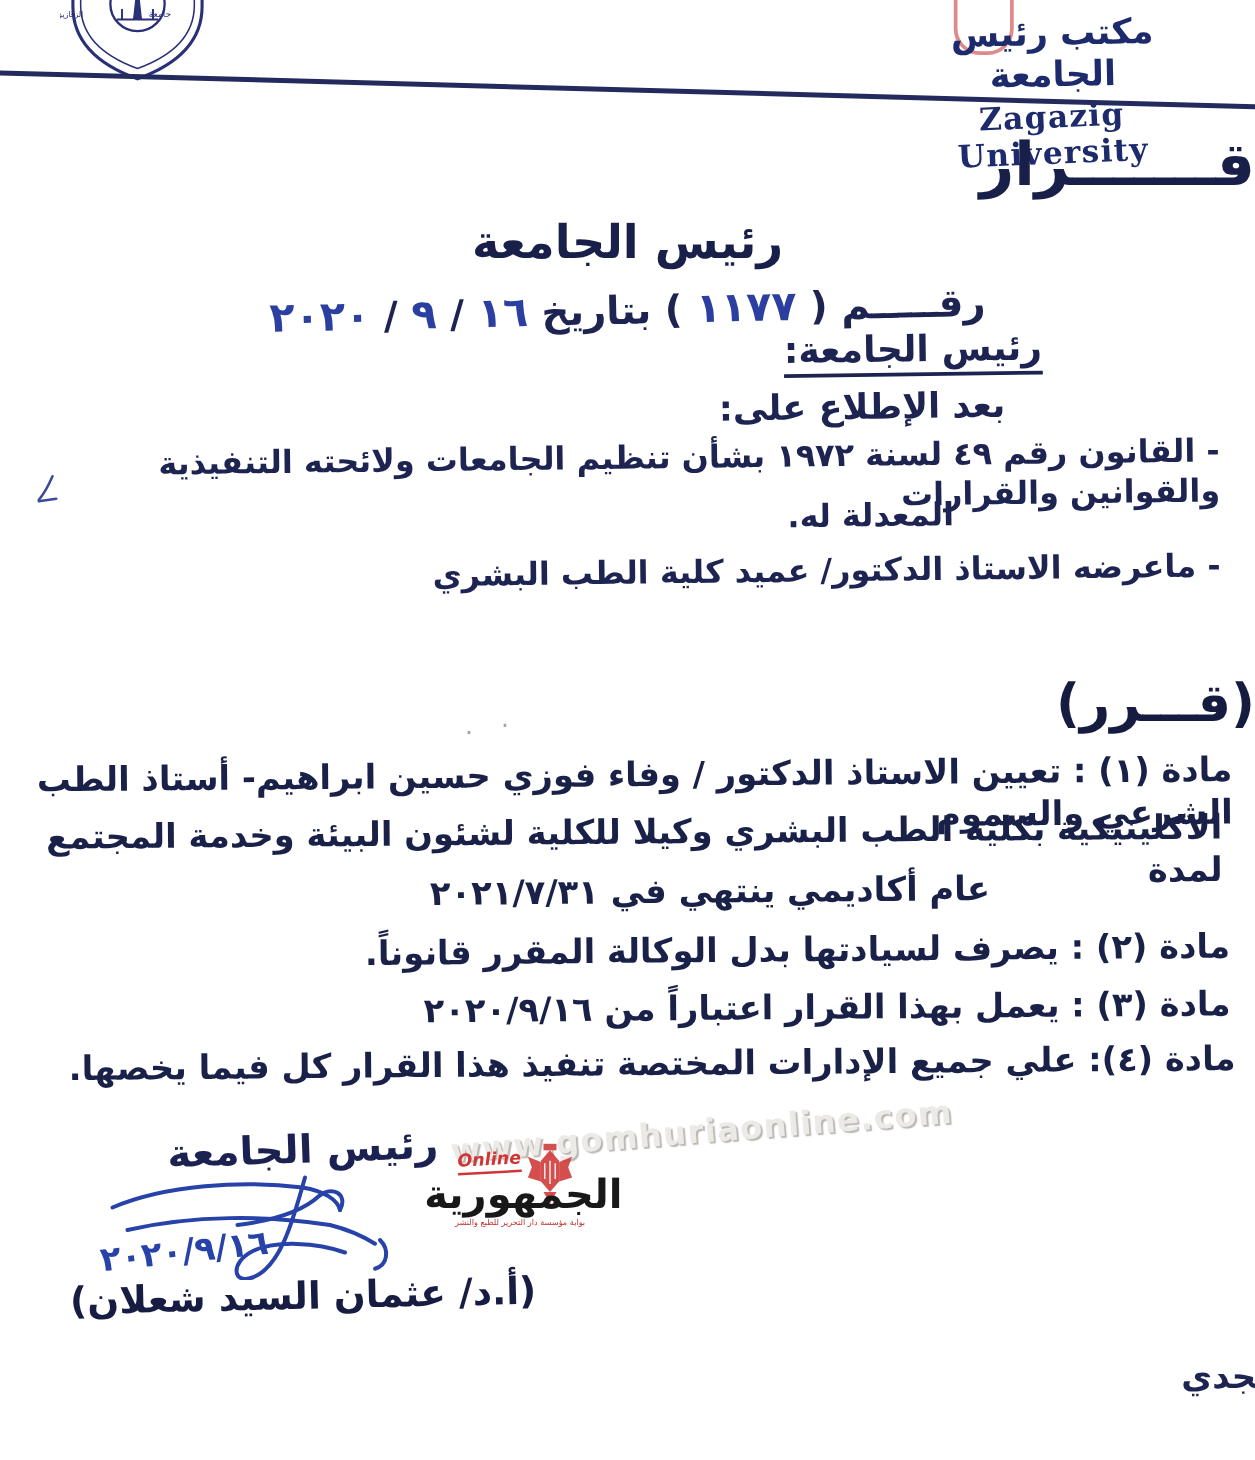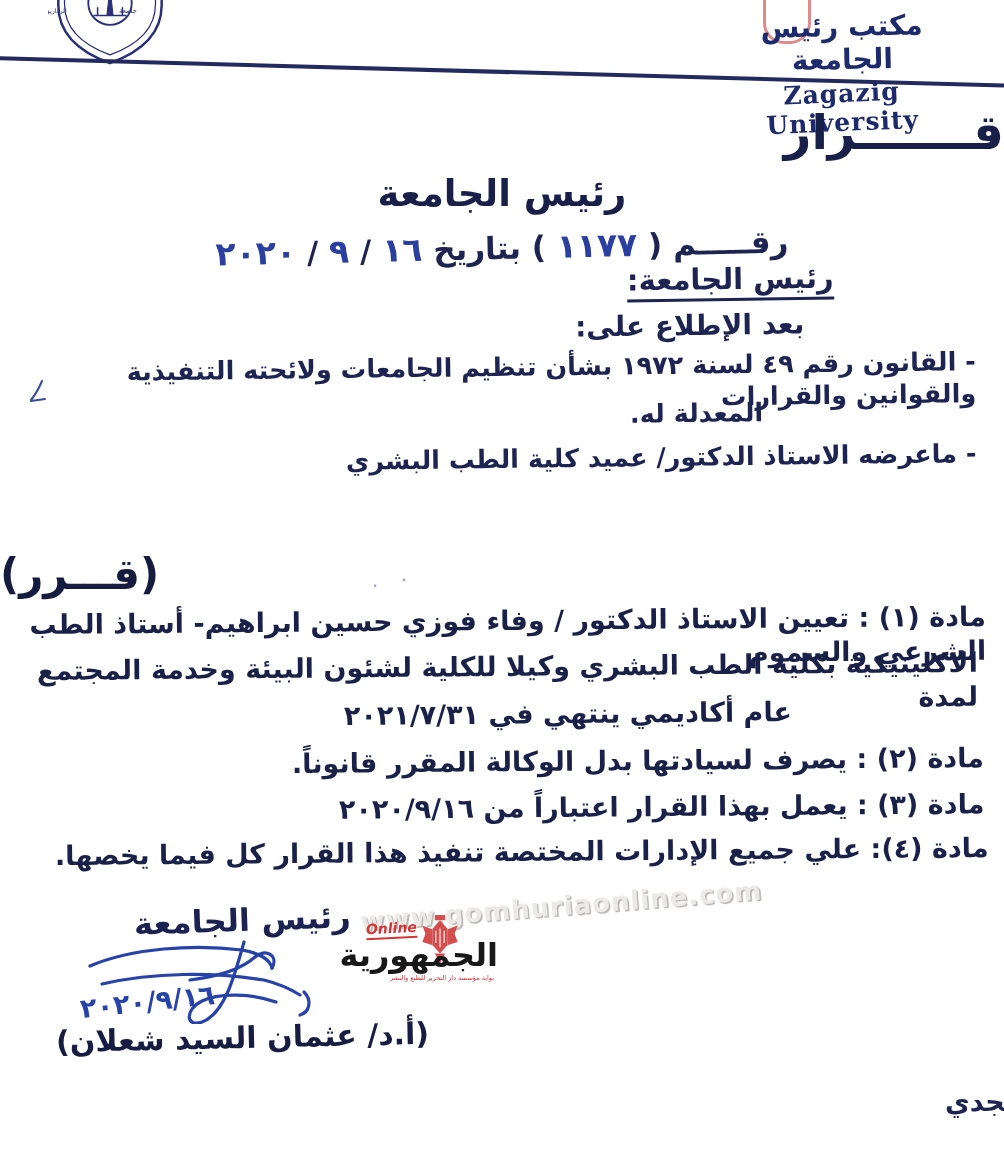--- a/index.html
+++ b/index.html
@@ -35,21 +35,21 @@
     position:absolute;top:262px;right:170px;font-size:29px;font-weight:bold;
     border-bottom:3px solid #1d2452;padding-bottom:2px;transform:rotate(-0.8deg);
   }
   .h-review{position:absolute;top:309px;right:200px;font-size:28px;font-weight:bold;transform:rotate(-0.8deg);}
   .bullet{font-size:25.5px;font-weight:bold;line-height:1.25;transform:rotate(-0.7deg);}
   .b1l1{top:352px;right:28px;left:16px;}
   .b1l2{top:398px;right:241px;}
   .b2{top:442px;right:28px;}
   .stray{position:absolute;left:26px;top:378px;width:24px;height:30px;}
   
-  .h-decided{position:absolute;top:538px;left:0;right:0;text-align:left;font-size:42px;font-weight:bold;letter-spacing:1px;color:#161c40;margin-top:12px;}
+  .h-decided{position:absolute;top:538px;left:0;right:0;text-align:right;font-size:42px;font-weight:bold;letter-spacing:1px;color:#161c40;}
   .decided-dots{position:absolute;top:568px;left:372px;font-size:20px;color:#9aa3c4;letter-spacing:8px;}
   .article{font-size:27px;font-weight:bold;line-height:1.25;transform:rotate(-0.5deg);color:#1a2148;}
   .a1l1{top:604px;right:18px;left:10px;}
   .a1l2{top:650px;right:26px;left:10px;}
   .a1l3{top:697px;right:212px;}
   .a2{top:744px;right:20px;}
   .a3{top:790px;right:20px;}
   .a4{top:835px;right:15px;}
   
   .sig-role{
@@ -68,21 +68,21 @@
     color:#eceae7;letter-spacing:1px;transform:rotate(-4.5deg);
     text-shadow:1.5px 1.5px 1px #b8b5b1, -0.5px -0.5px 0 #ffffff;
   }
   .gom-logo{position:absolute;left:358px;top:916px;width:142px;height:74px;direction:ltr;}
   .gom-online{
     position:absolute;left:8px;top:4px;color:#d03636;font-size:14px;font-weight:bold;font-style:italic;
     border-bottom:2px solid #d03636;transform:rotate(-3deg);padding-bottom:1px;
   }
   .gom-eagle{position:absolute;left:60px;top:-2px;width:44px;height:52px;opacity:0.92;}
   .gom-name{position:absolute;left:0px;top:20px;width:140px;text-align:center;font-size:32px;font-weight:900;color:#181818;direction:rtl;}
-  .gom-tagline{position:absolute;left:6px;top:58px;width:130px;text-align:right;font-size:6.5px;color:#c23333;white-space:nowrap;}
+  .gom-tagline{position:absolute;left:6px;top:58px;width:130px;text-align:left;font-size:6.5px;color:#c23333;white-space:nowrap;}
   .corner-note{position:absolute;right:-10px;top:1086px;font-size:27px;font-weight:bold;color:#1d2452;}
 </style>
 </head>
 <body>
 
 <div class="page">
 
   <svg class="seal" viewBox="0 0 120 100">
     <g fill="none" stroke="#2a3077" stroke-width="2.4">
       <path d="M10,4 Q10,-8 12,-20 L108,-20 Q110,-8 110,4 L110,26 Q110,64 60,82 Q10,64 10,26 Z"></path>

